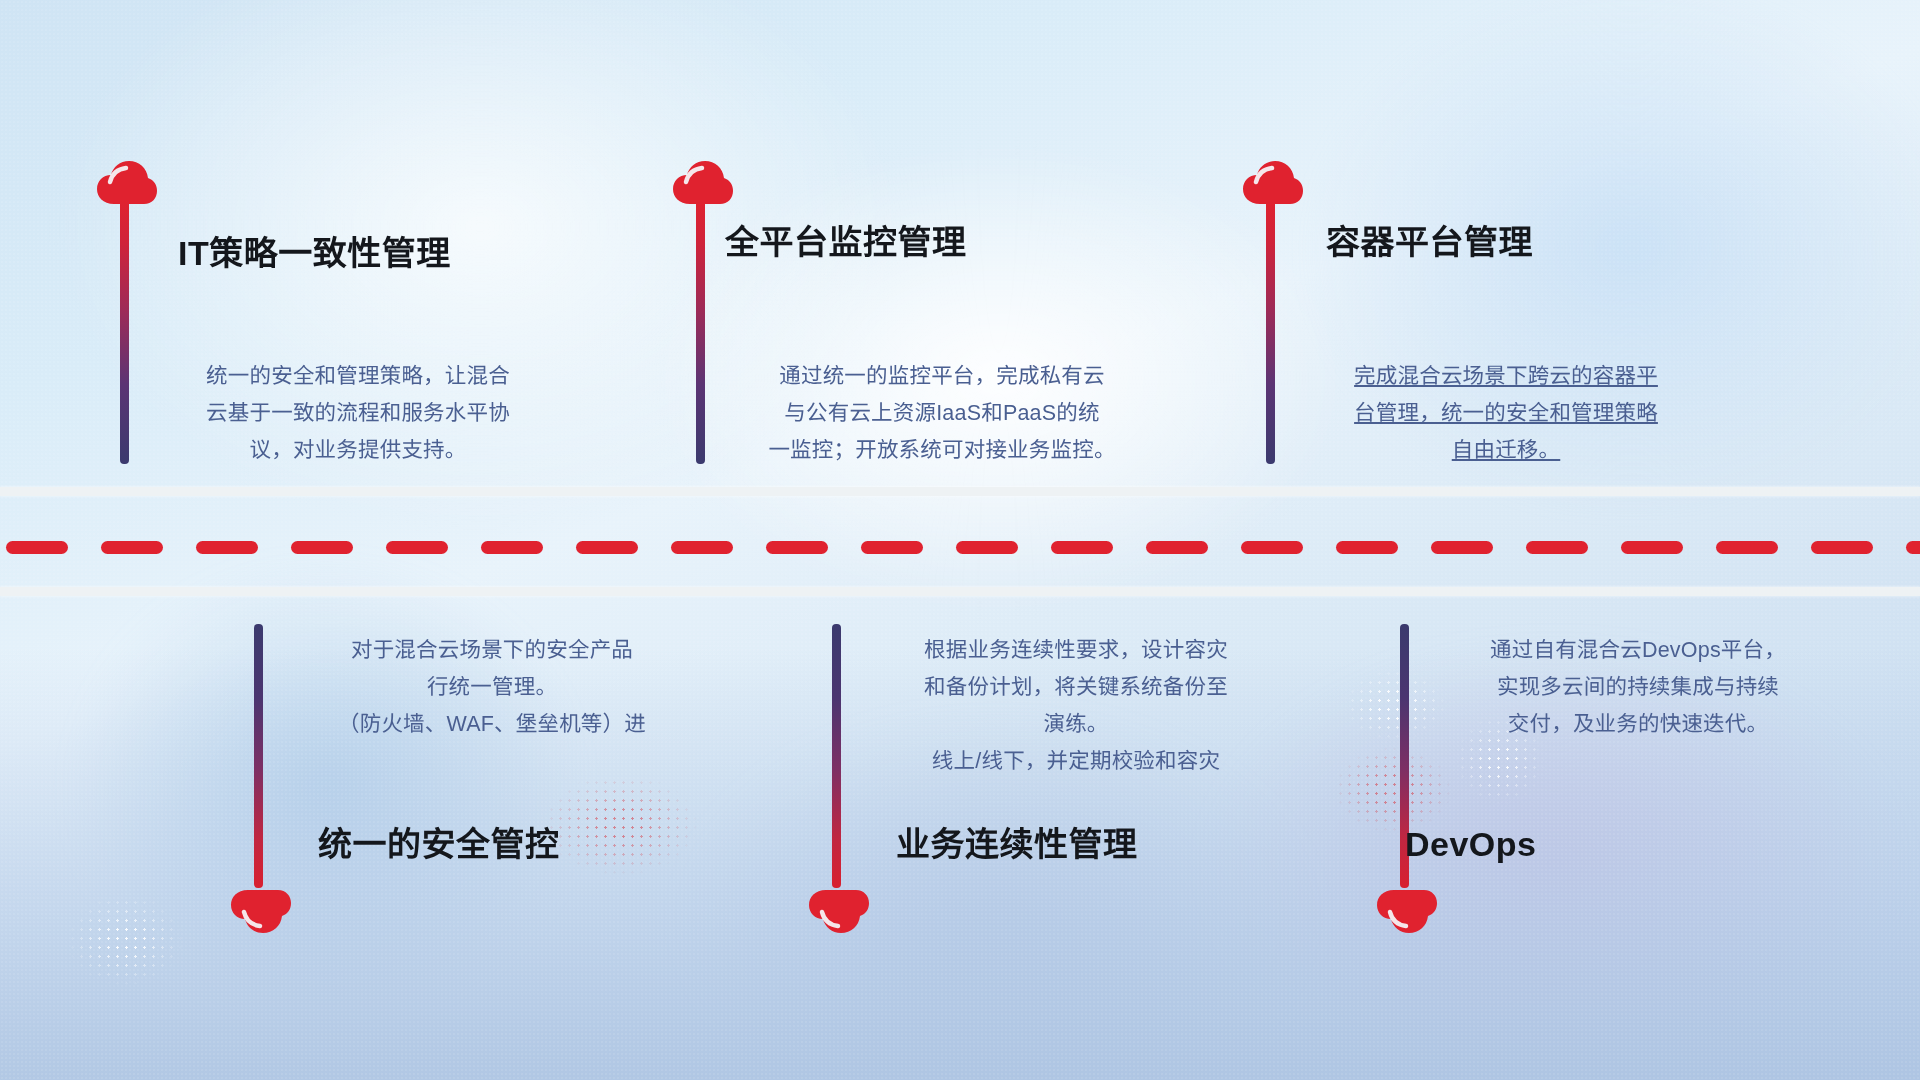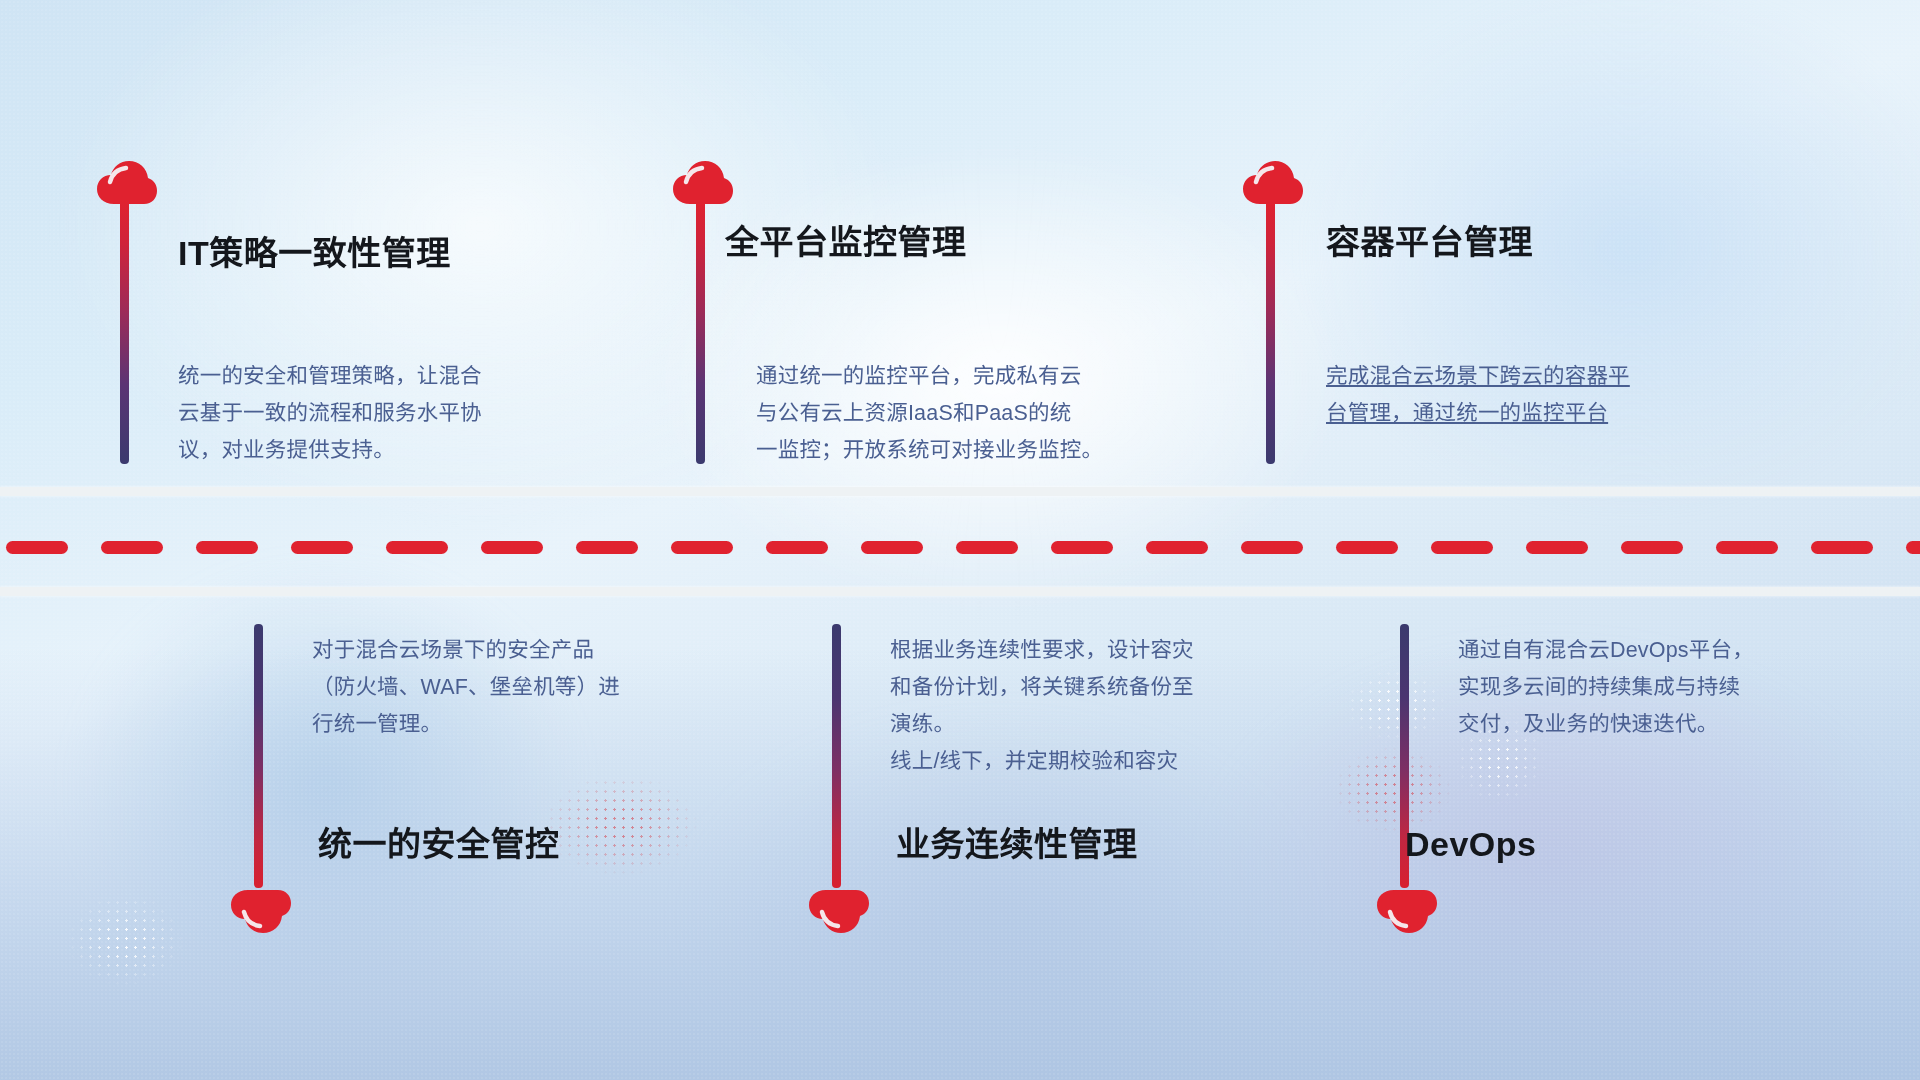--- a/index.html
+++ b/index.html
@@ -197,21 +197,21 @@
   }
 
   .card-body {
     position: absolute;
     font-size: 21.5px;
     line-height: 1.72;
     color: #4a5f91;
     width: 360px;
     letter-spacing: 0.2px;
   }
-  .card-body .ln { display: block; white-space: pre; }
+  .card-body .ln { display: block; white-space: pre; text-align: center; }
 </style>
 </head>
 <body>
 
 <div id="stage">
 
   <div class="bg-base"></div>
   <div class="bg-glow-a"></div>
   <div class="bg-glow-b"></div>
   <div class="bg-glow-c"></div>
@@ -289,30 +289,31 @@
     <div class="cloud" style="left:1242px; top:160px;">
       <svg viewBox="0 0 62 46" xmlns="http://www.w3.org/2000/svg">
         <path d="M18 44 C7 44 1 37 1 29 C1 21 7 15 15 15 C17 7 24 1 33 1 C43 1 51 8 52 18 C58 20 61 25 61 31 C61 38 56 44 48 44 Z" fill="#e0222f"></path>
         <path d="M14 22 C16 14 22 9 30 8" stroke="#f6f7fb" stroke-width="4.5" stroke-linecap="round" fill="none" opacity="0.92"></path>
       </svg>
     </div>
     <div class="stem down" style="left:1266px; top:200px; height:264px;"></div>
     <div class="card-title" style="left:1326px; top:222px;">容器平台管理</div>
     <div class="card-body" style="left:1326px; top:358px;text-decoration:underline;">
       <span class="ln">完成混合云场景下跨云的容器平</span>
-      <span class="ln">台管理，通过统一的监控平台</span>
+      <span class="ln">台管理，统一的安全和管理策略</span>
+      <span class="ln">自由迁移。</span>
     </div>
   </div>
 
   <div class="card">
     <div class="stem up" style="left:254px; top:624px; height:264px;"></div>
     <div class="card-body" style="left:312px; top:632px;">
       <span class="ln">对于混合云场景下的安全产品</span>
+      <span class="ln">行统一管理。</span>
       <span class="ln">（防火墙、WAF、堡垒机等）进</span>
-      <span class="ln">行统一管理。</span>
     </div>
     <div class="card-title" style="left:318px; top:824px;">统一的安全管控</div>
     <div class="cloud" style="left:230px; top:888px;">
       <svg viewBox="0 0 62 46" xmlns="http://www.w3.org/2000/svg">
         <g transform="translate(0,46) scale(1,-1)">
           <path d="M18 44 C7 44 1 37 1 29 C1 21 7 15 15 15 C17 7 24 1 33 1 C43 1 51 8 52 18 C58 20 61 25 61 31 C61 38 56 44 48 44 Z" fill="#e0222f"></path>
           <path d="M14 22 C16 14 22 9 30 8" stroke="#f6f7fb" stroke-width="4.5" stroke-linecap="round" fill="none" opacity="0.92"></path>
         </g>
       </svg>
     </div>

